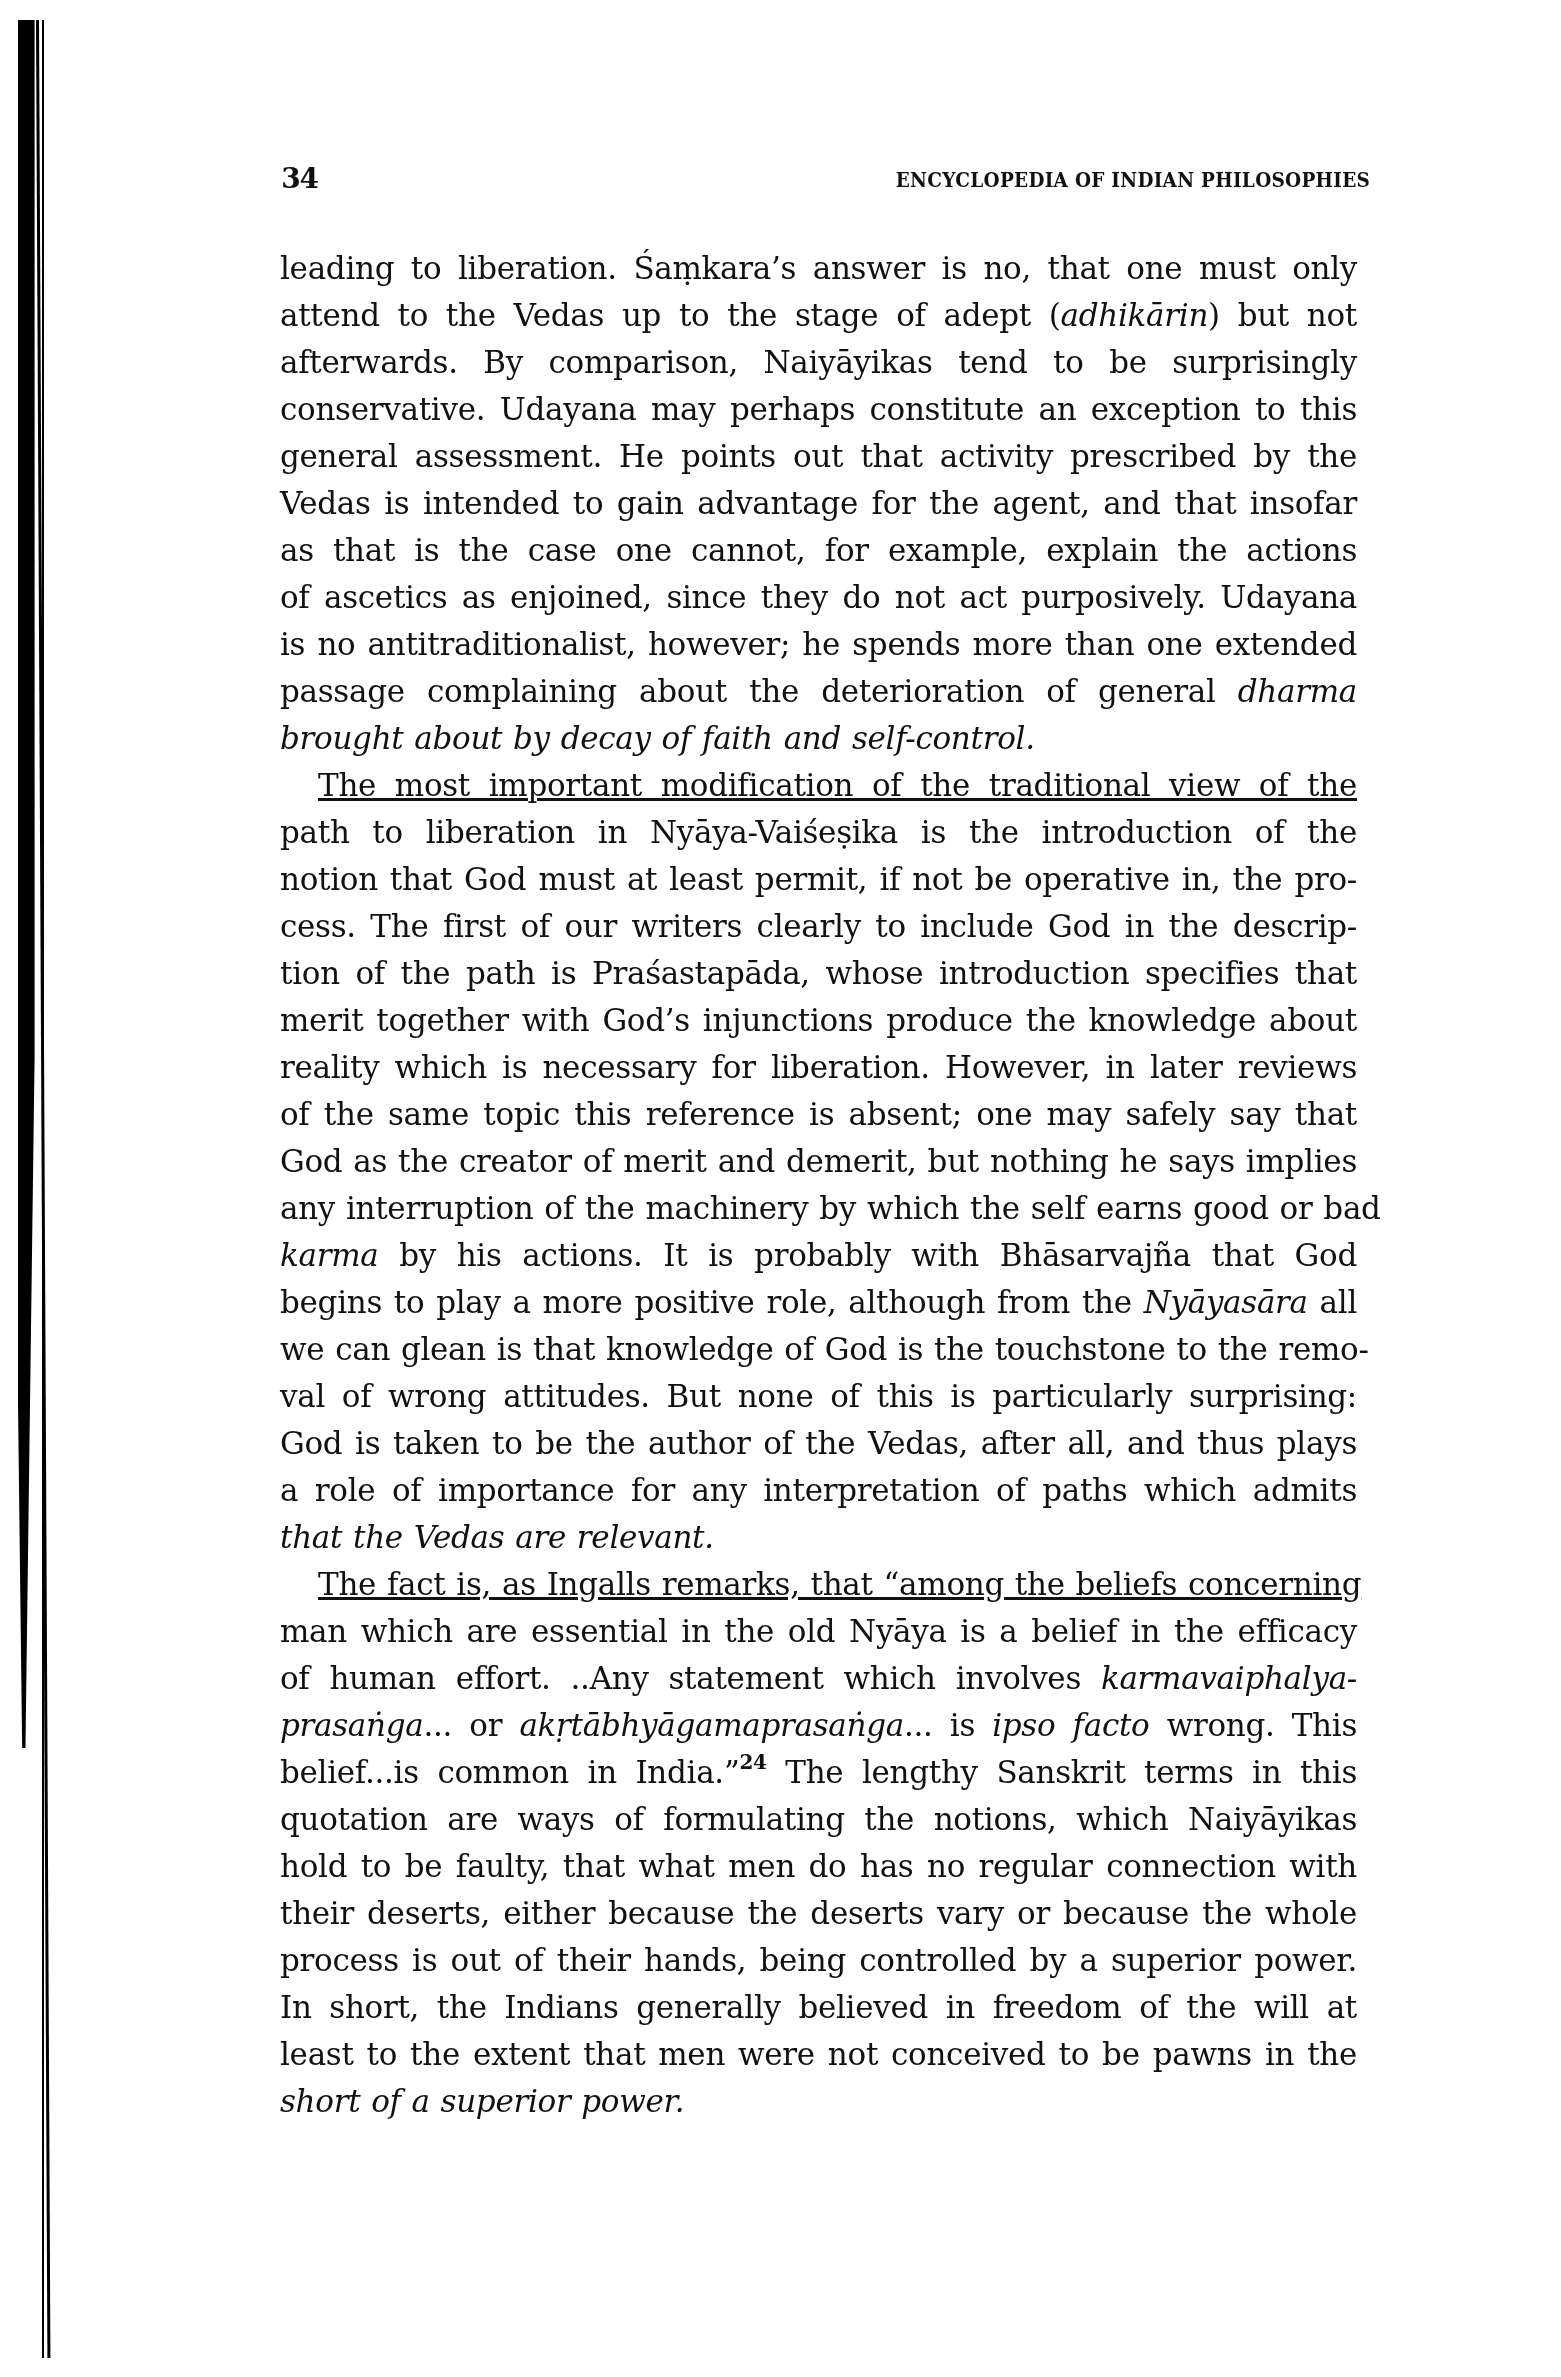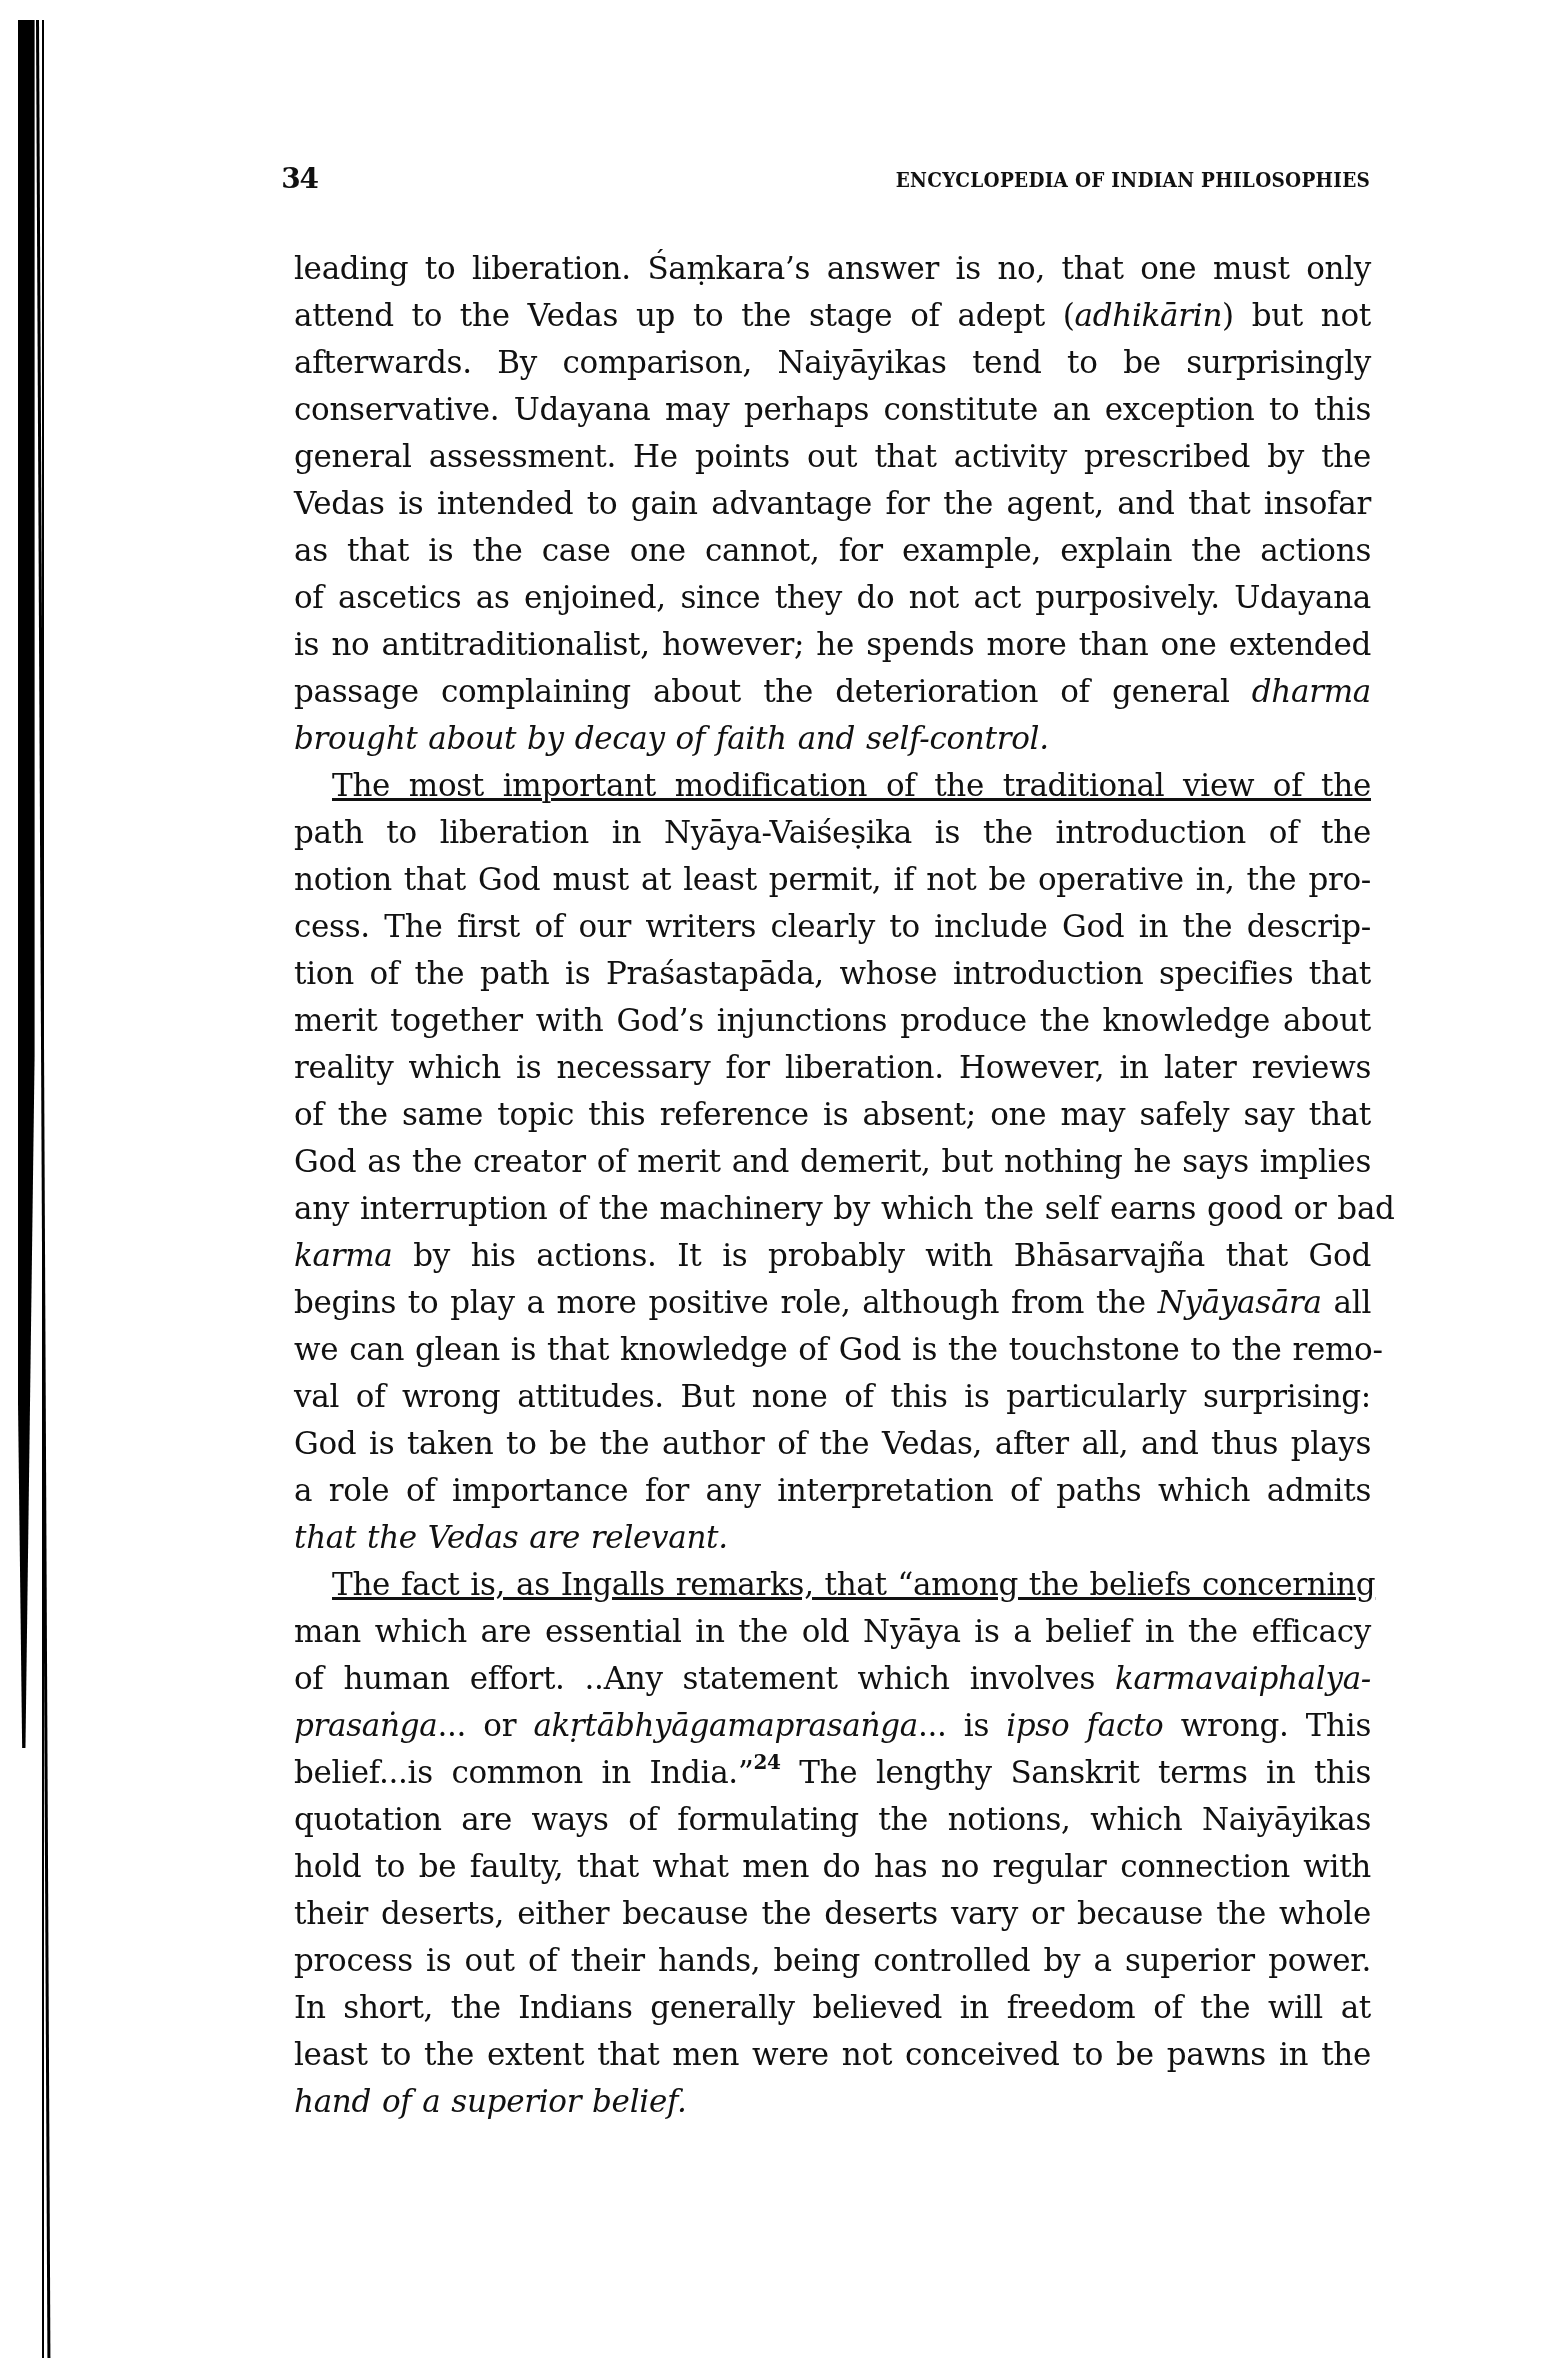--- a/index.html
+++ b/index.html
@@ -71,21 +71,21 @@
     top: 5.1px;
     font-size: 21px;
     font-weight: bold;
     letter-spacing: 0.3px;
     transform: scaleX(0.88);
     transform-origin: right center;
   }
   .body-text {
     position: absolute;
     top: 245px;
-    left: 14px;
+    left: 0;
     width: 1077px;
   }
   .line {
     height: 47px;
     line-height: 47px;
     font-size: 31px;
     white-space: nowrap;
     text-align: justify;
     text-align-last: justify;
     letter-spacing: -0.3px;
@@ -158,17 +158,17 @@
         <div class="line"><span>man which are essential in the old Nyāya is a belief in the efficacy</span></div>
         <div class="line"><span>of human effort.  ..Any statement which involves </span><i>karmavaiphalya-</i></div>
         <div class="line"><i>prasaṅga</i><span>... or </span><i>akṛtābhyāgamaprasaṅga</i><span>... is </span><i>ipso facto</i><span> wrong.  This</span></div>
         <div class="line"><span>belief...is common in India.”</span><sup class="fn">24</sup><span>  The lengthy Sanskrit terms in this</span></div>
         <div class="line"><span>quotation are ways of formulating the notions, which Naiyāyikas</span></div>
         <div class="line"><span>hold to be faulty, that what men do has no regular connection with</span></div>
         <div class="line"><span>their deserts, either because the deserts vary or because the whole</span></div>
         <div class="line"><span>process is out of their hands, being controlled by a superior power.</span></div>
         <div class="line"><span>In short, the Indians generally believed in freedom of the will at</span></div>
         <div class="line"><span>least to the extent that men were not conceived to be pawns in the</span></div>
-        <div class="line last"><span>hand of a superior belief.</span></div>
+        <div class="line last"><span>short of a superior power.</span></div>
       </div>
     </div>
 </div>
 
 
 </body></html>

